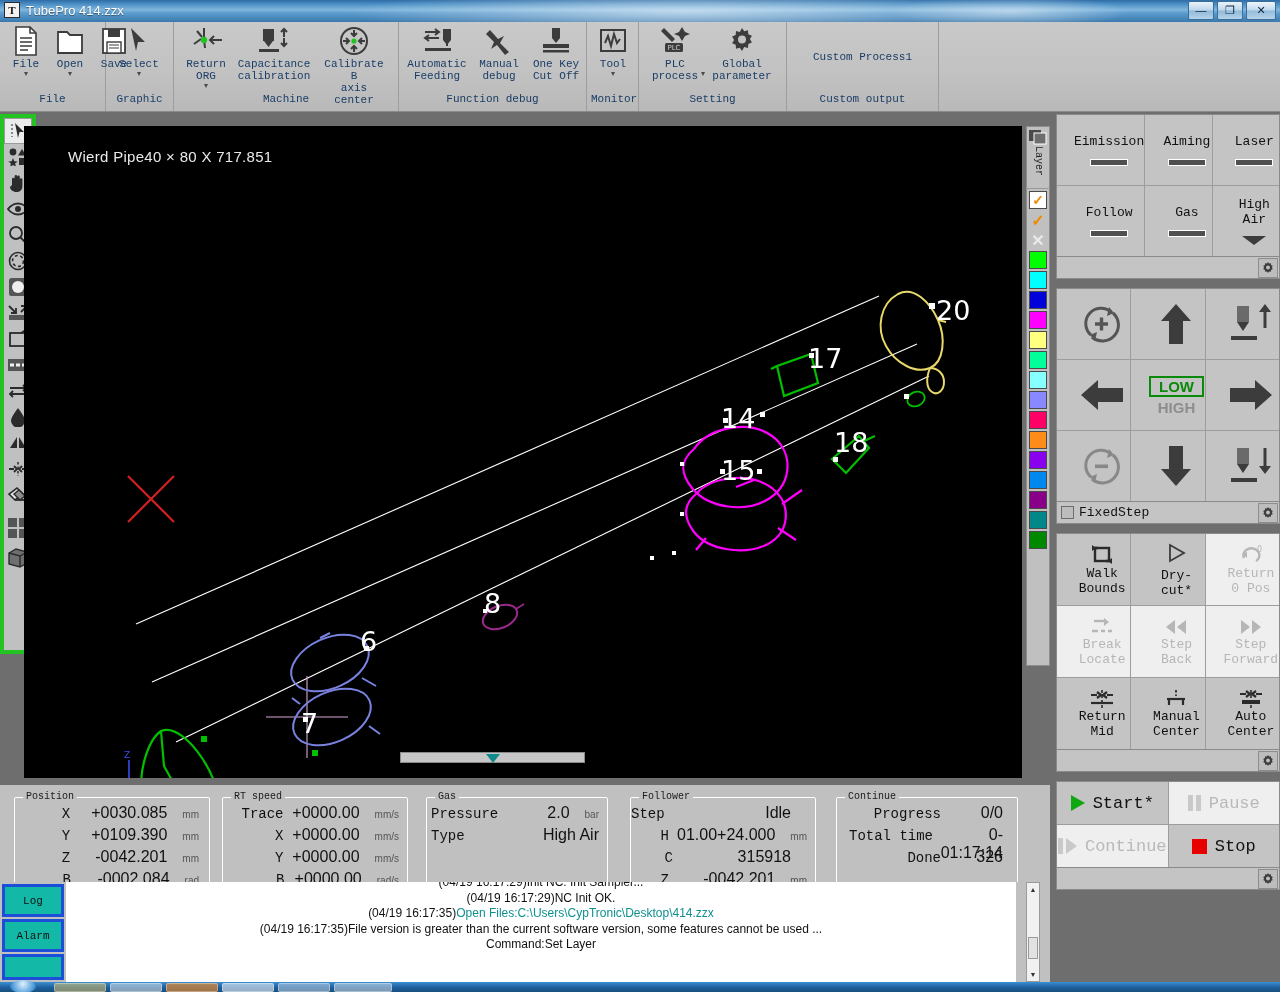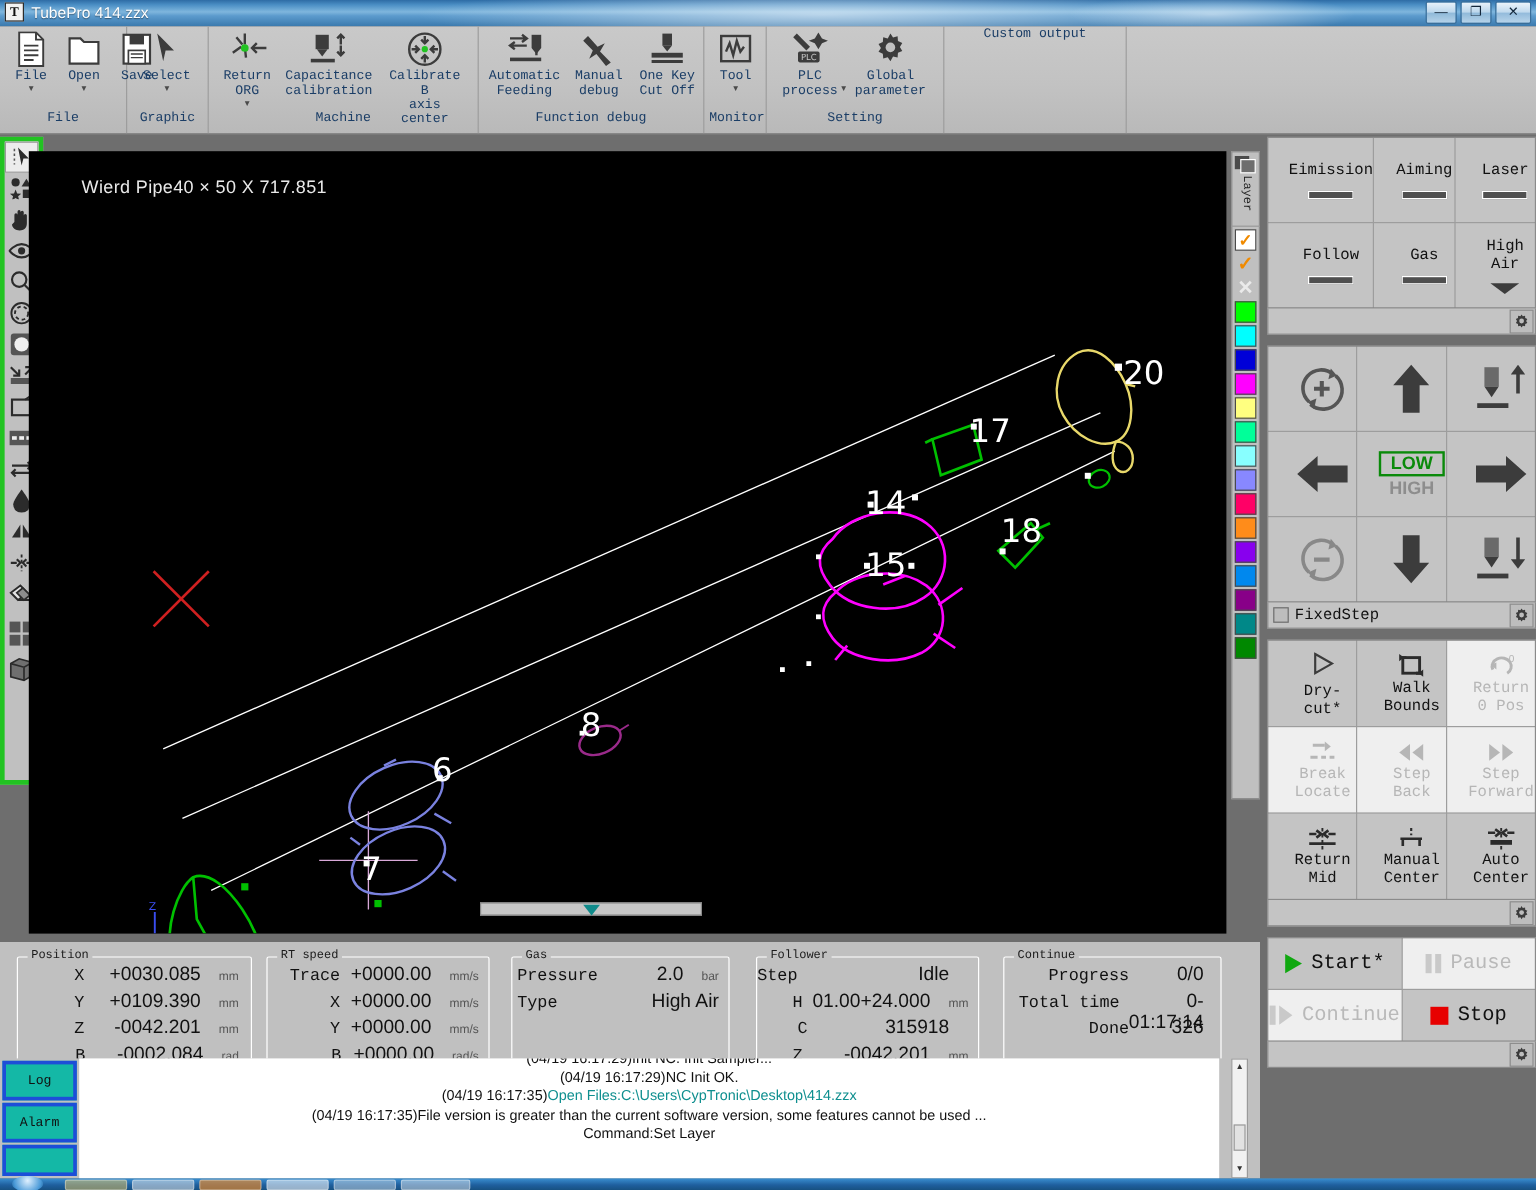--- a/index.html
+++ b/index.html
@@ -389,20 +389,25 @@
               </svg>
           </div>
           <div class="cap">Global
 parameter</div>
         </div>
       </div>
       <div class="rg-label">Setting</div>
     </div>
 
     <div class="rgroup" style="width:152px">
+      <div class="rg-items">
+        <div class="custom-out">
+          <span>Custom Process1</span>
+        </div>
+      </div>
       <div class="rg-label">Custom output</div>
     </div>
 
     <div style="flex:1"></div>
   </div>
 
   <div class="lefttool">
     <div class="lt-inner">
       <div class="lt-btn sel">
         <svg width="20" height="20" viewBox="0 0 20 20">
@@ -524,21 +529,21 @@
         <svg width="22" height="22" viewBox="0 0 22 22">
             <path d="M2 6l7-4 11 3v11l-7 4L2 17z" fill="#6f6f6f" stroke="#2b2b2b" stroke-width="1.4"></path>
             <path d="M2 6l11 3 7-4M13 9v11" fill="none" stroke="#2b2b2b" stroke-width="1.4"></path>
           </svg>
         <span class="car">▸</span>
       </div>
     </div>
   </div>
 
   <div class="canvas">
-    <div class="canvas-title">Wierd Pipe40 × 50 X 717.851</div>
+    <div class="canvas-title">Wierd Pipe40 × 80 X 717.851</div>
     <svg width="998" height="652" viewBox="0 0 998 652">
 
       <g stroke="#ffffff" stroke-width="1.1" fill="none">
         <path d="M112 498 L855 170"></path>
         <path d="M128 556 L893 218"></path>
         <path d="M152 616 L905 250"></path>
       </g>
 
       <g stroke="#d02020" stroke-width="2.2">
         <path d="M104 350 L150 396"></path>
@@ -791,34 +796,34 @@
       <div class="gearbtn">
         <svg width="14" height="14" viewBox="0 0 14 14">
             <path d="M7 1l1 1.6 1.9-.4.1 1.9 1.8.8-1 1.6 1 1.6-1.8.8-.1 1.9-1.9-.4L7 12l-1-1.6-1.9.4-.1-1.9-1.8-.8 1-1.6-1-1.6 1.8-.8.1-1.9 1.9.4z" fill="#3c3c3c"></path>
             <circle cx="7" cy="6.5" r="2" fill="#bdbdbd"></circle>
           </svg>
       </div>
     </div>
 
     <div class="pgrid" style="margin-top:9px">
       <div class="pcell acell">
-        <svg width="22" height="22" viewBox="0 0 22 22">
-            <path d="M5 3l14 8-14 8z" fill="none" stroke="#3c3c3c" stroke-width="1.8"></path>
-          </svg>
-        <div class="cap" style="margin-top:4px">Dry-cut*</div>
-      </div>
-      <div class="pcell acell">
         <svg width="24" height="22" viewBox="0 0 24 22">
             <rect x="5" y="4" width="14" height="13" fill="none" stroke="#2b2b2b" stroke-width="2.4"></rect>
             <path d="M3 4h5M16 17h5" stroke="#2b2b2b" stroke-width="2.4"></path>
             <path d="M2 1l4 3-4 3z" fill="#2b2b2b"></path>
             <path d="M22 20l-4-3 4-3z" fill="#2b2b2b"></path>
           </svg>
         <div class="cap" style="white-space:pre-line">Walk
 Bounds</div>
+      </div>
+      <div class="pcell acell">
+        <svg width="22" height="22" viewBox="0 0 22 22">
+            <path d="M5 3l14 8-14 8z" fill="none" stroke="#3c3c3c" stroke-width="1.8"></path>
+          </svg>
+        <div class="cap" style="margin-top:4px">Dry-cut*</div>
       </div>
       <div class="pcell acell dis">
         <svg width="24" height="22" viewBox="0 0 24 22">
             <path d="M5 14a8 7 0 1112 3" fill="none" stroke="#b6b6b6" stroke-width="2.4"></path>
             <path d="M3 10l5-2v6z" fill="#b6b6b6"></path>
             <text x="18" y="8" font-size="8" fill="#b6b6b6" font-family="DejaVu Sans">0</text>
           </svg>
         <div class="cap" style="white-space:pre-line">Return
 0 Pos</div>
       </div>

